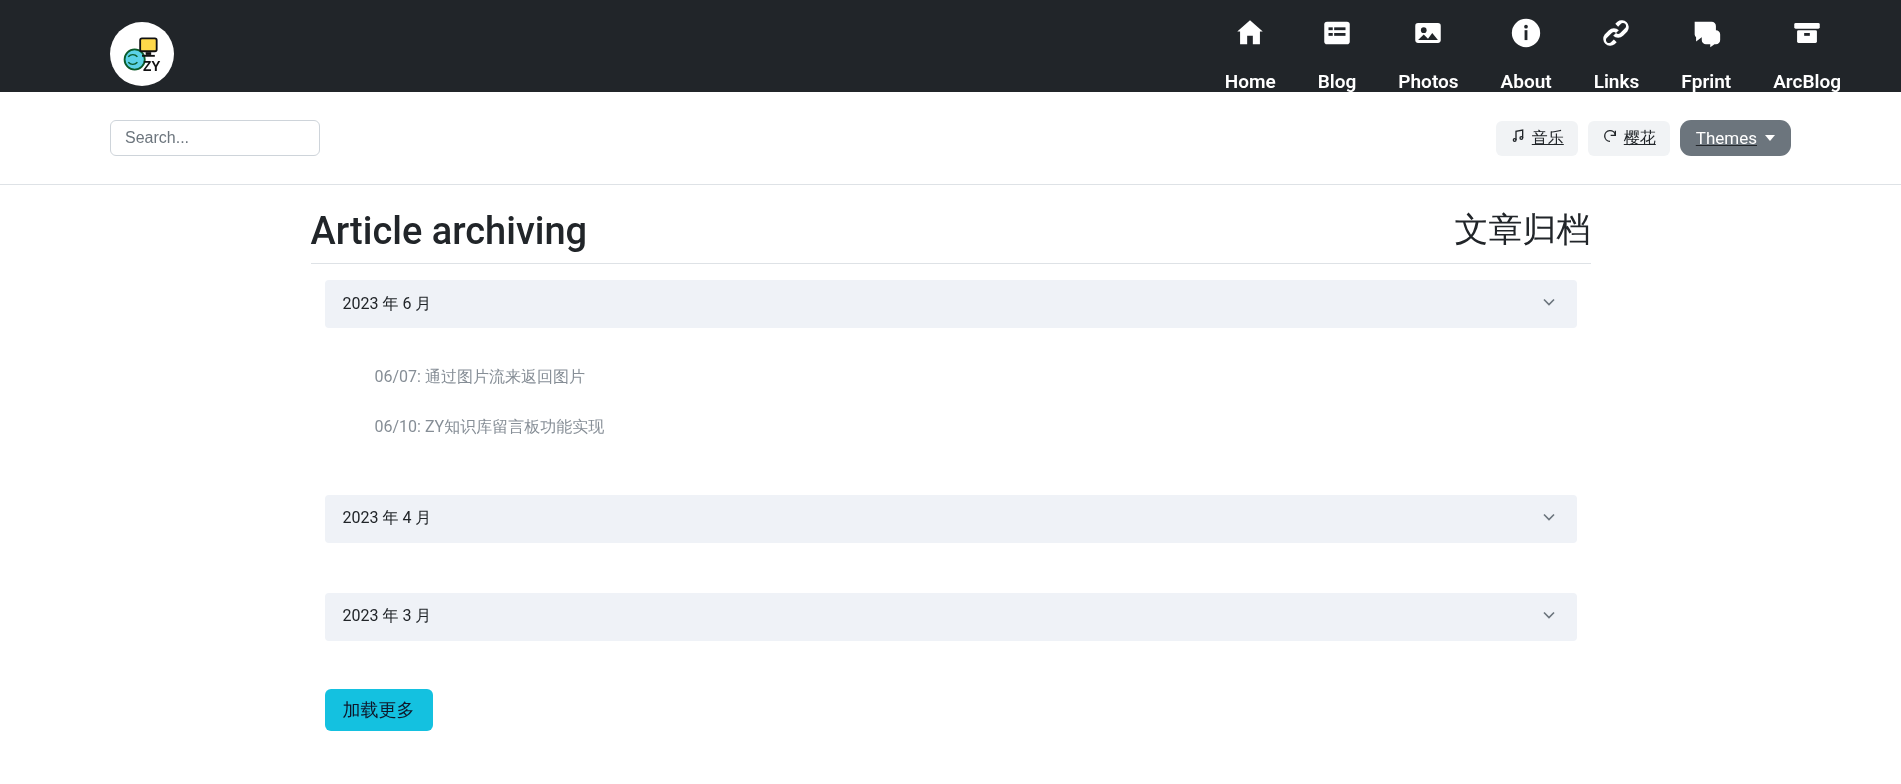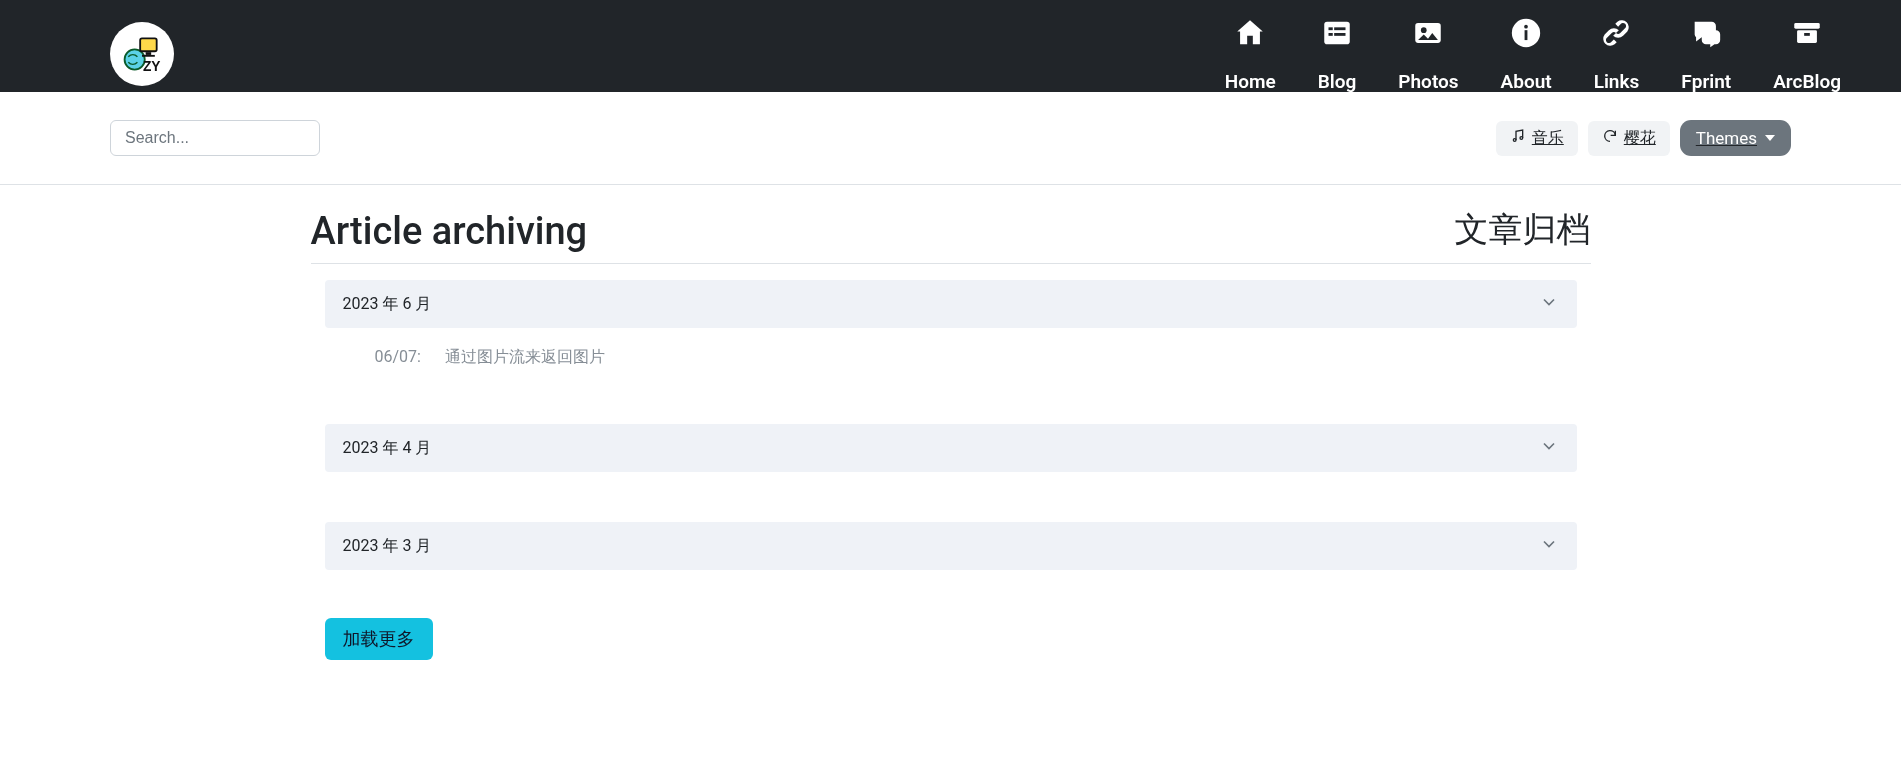--- a/index.html
+++ b/index.html
@@ -122,21 +122,21 @@
     font-size: 16px;
     color: #212529;
   }
   .chevron svg { width: 20px; height: 20px; stroke: #6c757d; fill: none; }
   .accordion-body {
     padding: 14px 4px 2px 50px;
     color: #868e96;
     font-size: 16px;
     line-height: 1.9;
   }
-  .article-line { display: flex; gap: 24px; cursor: pointer; }
+  .article-line { display: flex; gap: 4px; cursor: pointer; margin-top: 20px; }
 
   .load-more {
     display: inline-block;
     background: #14c1e0;
     color: #0f172a;
     font-size: 18px;
     padding: 9px 18px;
     border-radius: 6px;
     cursor: pointer;
     margin: 14px 14px 0;
@@ -272,20 +272,24 @@
         <svg viewBox="0 0 24 24" stroke-width="2">
             <polyline points="6 9 12 15 18 9"></polyline>
           </svg>
       </span>
     </div>
     <div class="accordion-body">
       <div class="article-line">
         <span>06/07:</span>
         <span>通过图片流来返回图片</span>
       </div>
+      <div class="article-line">
+        <span>06/10:</span>
+        <span>ZY知识库留言板功能实现</span>
+      </div>
     </div>
   </div>
 
   
 
   
   <div class="accordion-item">
     <div class="accordion-header">
       <span>2023 年 4 月</span>
       <span class="chevron">

